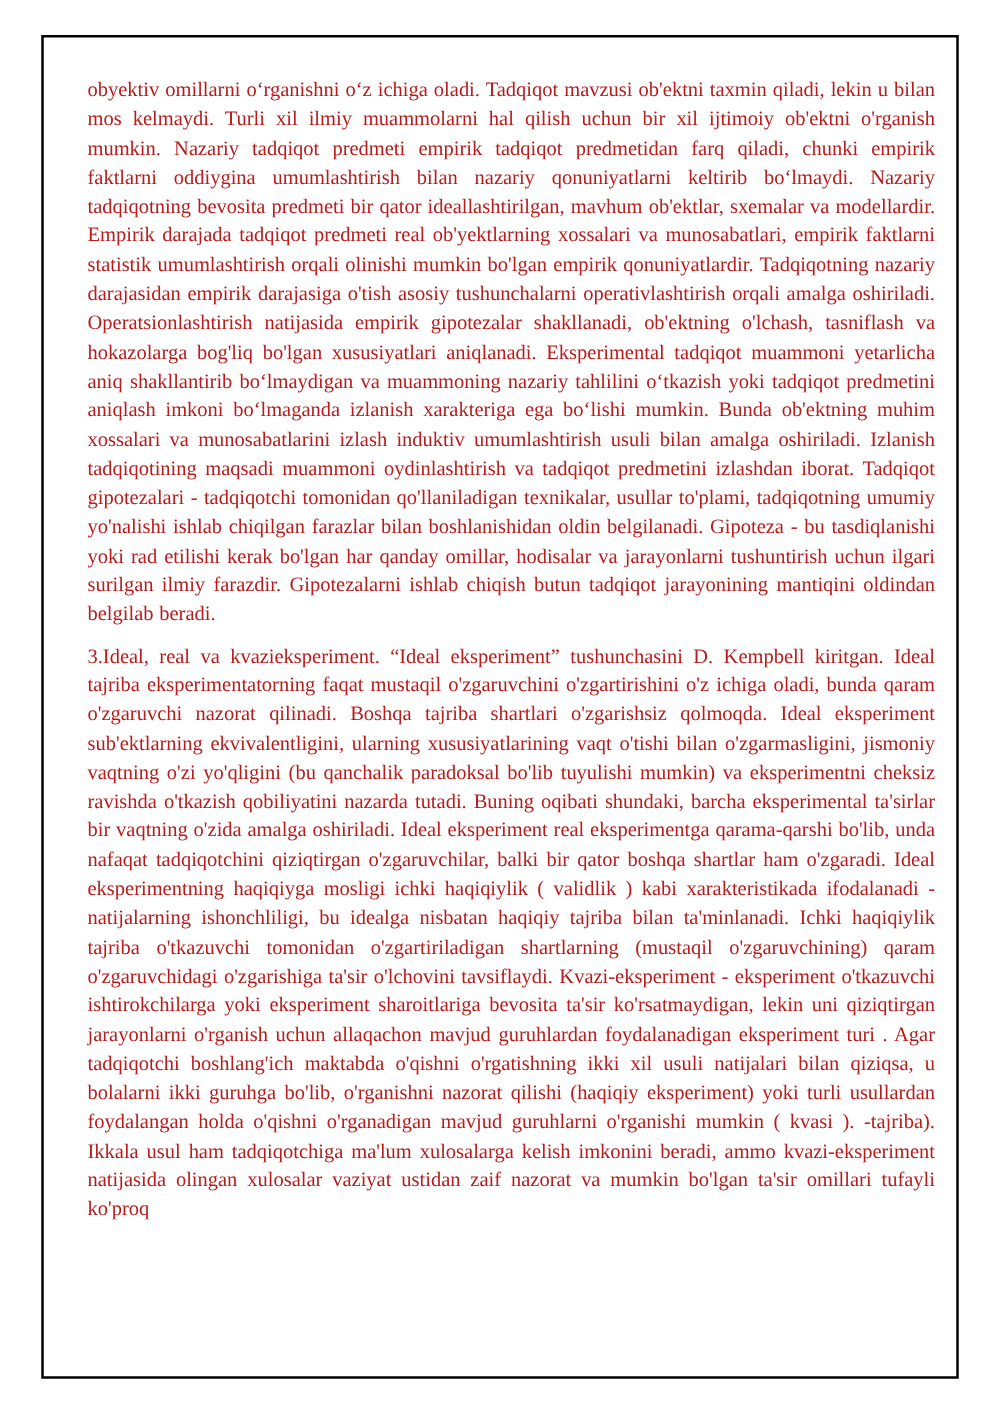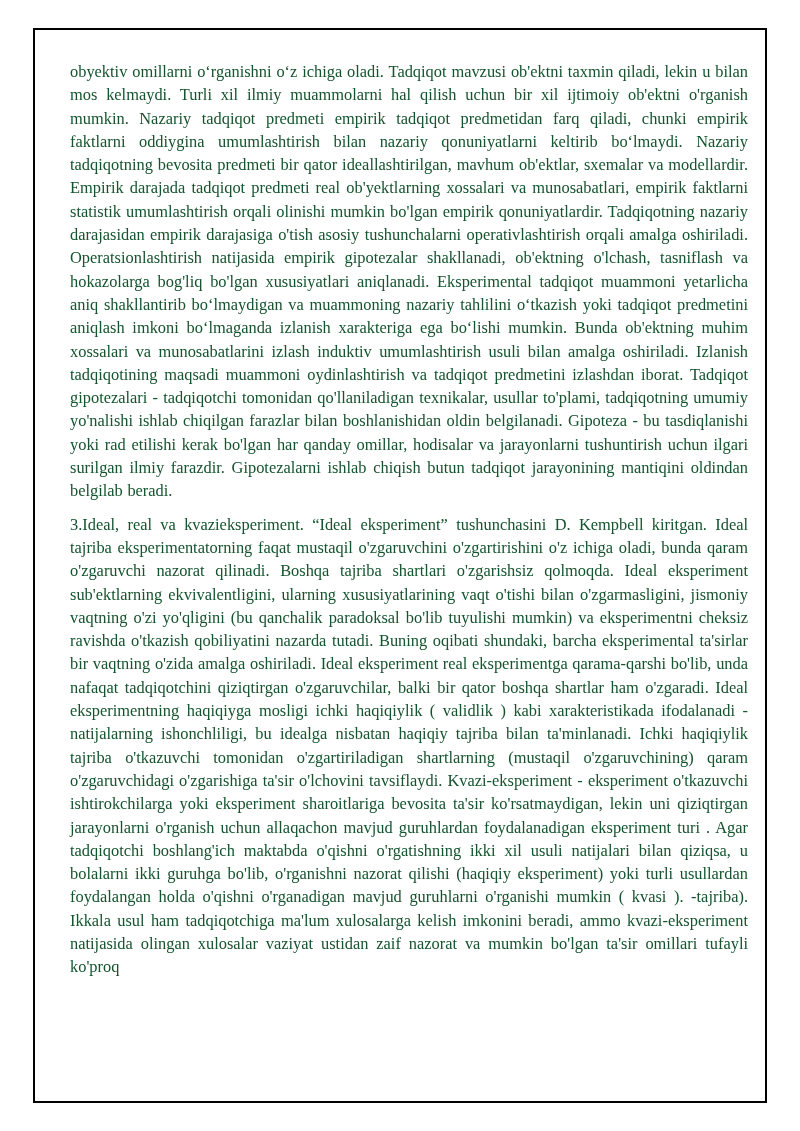--- a/index.html
+++ b/index.html
@@ -40,17 +40,17 @@
   }
   .para {
     margin: 0 0 10px 0;
   }
 </style>
 </head>
 <body>
 
 <div class="page">
   <div class="frame" style="border-color: rgb(0, 0, 0);"></div>
-  <div class="content" style="color: #14532d;">
+  <div class="content" style="color: #b91c1c;">
     <p class="para">obyektiv omillarni o‘rganishni o‘z ichiga oladi. Tadqiqot mavzusi ob'ektni taxmin qiladi, lekin u bilan mos kelmaydi. Turli xil ilmiy muammolarni hal qilish uchun bir xil ijtimoiy ob'ektni o'rganish mumkin. Nazariy tadqiqot predmeti empirik tadqiqot predmetidan farq qiladi, chunki empirik faktlarni oddiygina umumlashtirish bilan nazariy qonuniyatlarni keltirib bo‘lmaydi. Nazariy tadqiqotning bevosita predmeti bir qator ideallashtirilgan, mavhum ob'ektlar, sxemalar va modellardir. Empirik darajada tadqiqot predmeti real ob'yektlarning xossalari va munosabatlari, empirik faktlarni statistik umumlashtirish orqali olinishi mumkin bo'lgan empirik qonuniyatlardir. Tadqiqotning nazariy darajasidan empirik darajasiga o'tish asosiy tushunchalarni operativlashtirish orqali amalga oshiriladi. Operatsionlashtirish natijasida empirik gipotezalar shakllanadi, ob'ektning o'lchash, tasniflash va hokazolarga bog'liq bo'lgan xususiyatlari aniqlanadi. Eksperimental tadqiqot muammoni yetarlicha aniq shakllantirib bo‘lmaydigan va muammoning nazariy tahlilini o‘tkazish yoki tadqiqot predmetini aniqlash imkoni bo‘lmaganda izlanish xarakteriga ega bo‘lishi mumkin. Bunda ob'ektning muhim xossalari va munosabatlarini izlash induktiv umumlashtirish usuli bilan amalga oshiriladi. Izlanish tadqiqotining maqsadi muammoni oydinlashtirish va tadqiqot predmetini izlashdan iborat. Tadqiqot gipotezalari - tadqiqotchi tomonidan qo'llaniladigan texnikalar, usullar to'plami, tadqiqotning umumiy yo'nalishi ishlab chiqilgan farazlar bilan boshlanishidan oldin belgilanadi. Gipoteza - bu tasdiqlanishi yoki rad etilishi kerak bo'lgan har qanday omillar, hodisalar va jarayonlarni tushuntirish uchun ilgari surilgan ilmiy farazdir. Gipotezalarni ishlab chiqish butun tadqiqot jarayonining mantiqini oldindan belgilab beradi.</p>
     <p class="para">3.Ideal, real va  kvazieksperiment. “Ideal eksperiment” tushunchasini D. Kempbell kiritgan. Ideal tajriba eksperimentatorning faqat mustaqil o'zgaruvchini o'zgartirishini o'z ichiga oladi, bunda qaram o'zgaruvchi nazorat qilinadi. Boshqa tajriba shartlari o'zgarishsiz qolmoqda. Ideal eksperiment sub'ektlarning ekvivalentligini, ularning xususiyatlarining vaqt o'tishi bilan o'zgarmasligini, jismoniy vaqtning o'zi yo'qligini (bu qanchalik paradoksal bo'lib tuyulishi mumkin) va eksperimentni cheksiz ravishda o'tkazish qobiliyatini nazarda tutadi. Buning oqibati shundaki, barcha eksperimental ta'sirlar bir vaqtning o'zida amalga oshiriladi. Ideal eksperiment real eksperimentga qarama-qarshi bo'lib, unda nafaqat tadqiqotchini qiziqtirgan o'zgaruvchilar, balki bir qator boshqa shartlar ham o'zgaradi. Ideal eksperimentning haqiqiyga mosligi ichki haqiqiylik ( validlik ) kabi xarakteristikada ifodalanadi - natijalarning ishonchliligi, bu idealga nisbatan haqiqiy tajriba bilan ta'minlanadi. Ichki haqiqiylik tajriba o'tkazuvchi tomonidan o'zgartiriladigan shartlarning (mustaqil o'zgaruvchining) qaram o'zgaruvchidagi o'zgarishiga ta'sir o'lchovini tavsiflaydi. Kvazi-eksperiment - eksperiment o'tkazuvchi ishtirokchilarga yoki eksperiment sharoitlariga bevosita ta'sir ko'rsatmaydigan, lekin uni qiziqtirgan jarayonlarni o'rganish uchun allaqachon mavjud guruhlardan foydalanadigan eksperiment  turi . Agar tadqiqotchi boshlang'ich maktabda o'qishni o'rgatishning ikki xil usuli natijalari bilan qiziqsa, u bolalarni ikki guruhga bo'lib, o'rganishni nazorat qilishi (haqiqiy eksperiment) yoki turli usullardan foydalangan holda o'qishni o'rganadigan mavjud guruhlarni o'rganishi mumkin ( kvasi ). -tajriba). Ikkala usul ham tadqiqotchiga ma'lum xulosalarga kelish imkonini beradi, ammo kvazi-eksperiment natijasida olingan xulosalar vaziyat ustidan zaif nazorat va mumkin bo'lgan ta'sir omillari tufayli ko'proq</p>
   </div>
 </div>
 
 </body></html>

